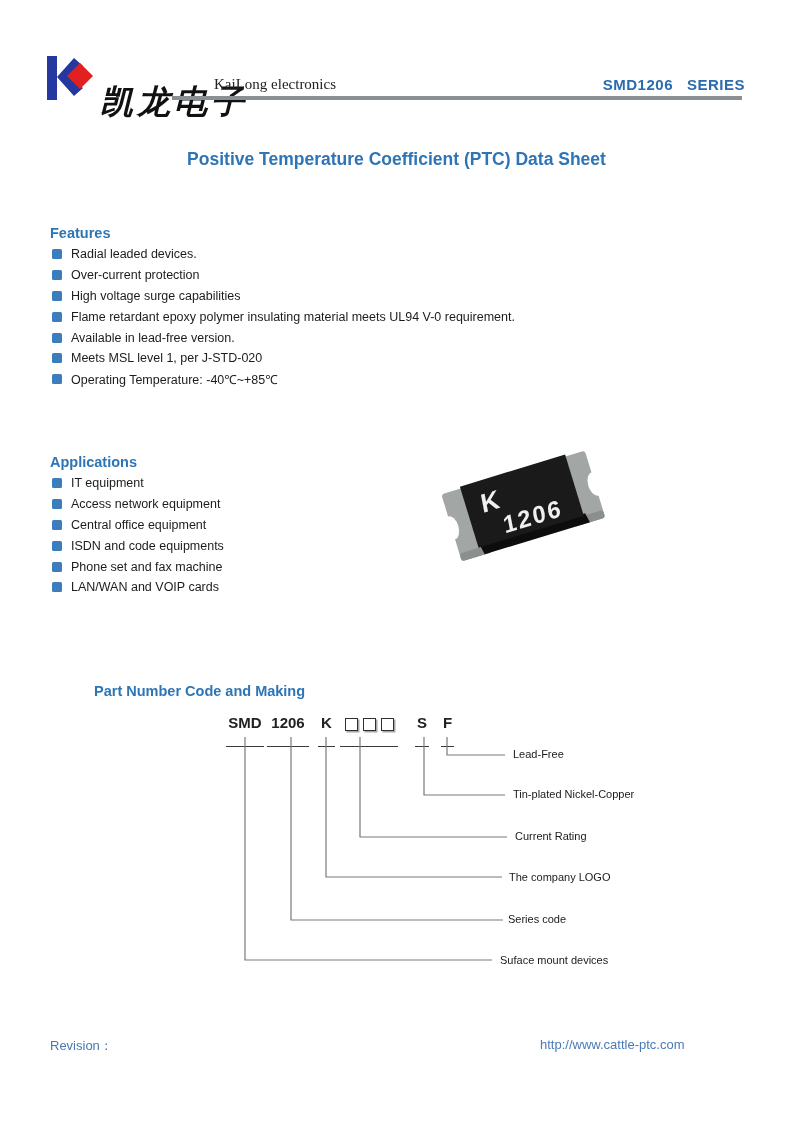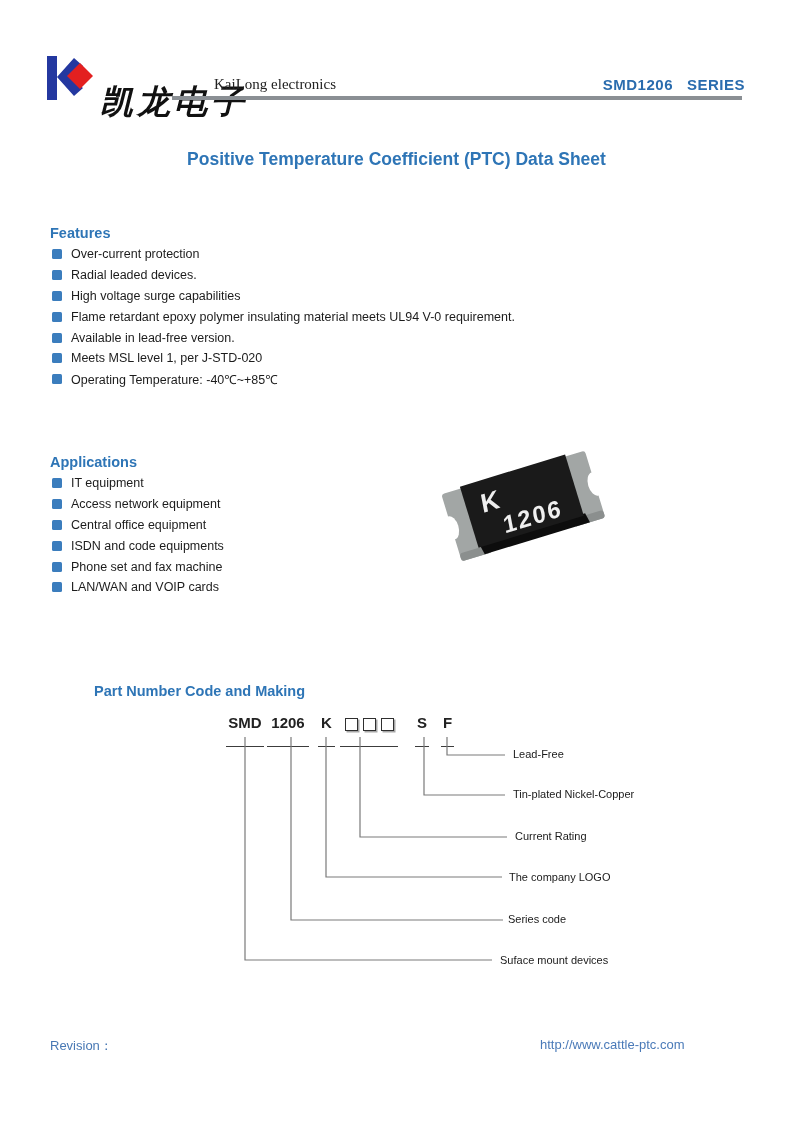--- a/index.html
+++ b/index.html
@@ -56,25 +56,25 @@
   <div class="abs series">SMD1206   SERIES</div>
   <div class="abs rule"></div>
 </div>
 
 <div class="abs doc-title">Positive Temperature Coefficient (PTC) Data Sheet</div>
 
 <div class="abs sec-head" style="left:50px;top:225px;">Features</div>
 <div class="blist" style="left:52px;top:244px;">
   <div class="bitem">
       <span class="bullet"></span>
-      <span class="btext">Over-current protection</span>
+      <span class="btext">Radial leaded devices.</span>
     </div>
   <div class="bitem">
       <span class="bullet"></span>
-      <span class="btext">Radial leaded devices.</span>
+      <span class="btext">Over-current protection</span>
     </div>
   <div class="bitem">
       <span class="bullet"></span>
       <span class="btext">High voltage surge capabilities</span>
     </div>
   <div class="bitem">
       <span class="bullet"></span>
       <span class="btext">Flame retardant epoxy polymer insulating material meets UL94 V-0 requirement.</span>
     </div>
   <div class="bitem">

